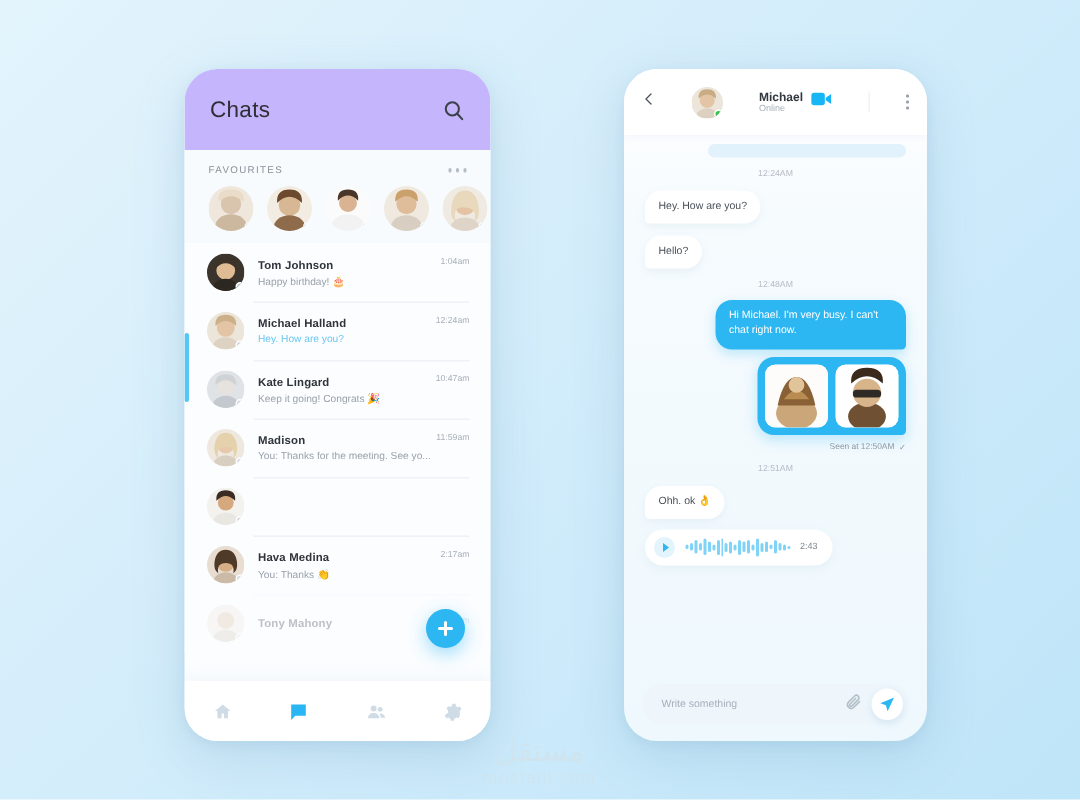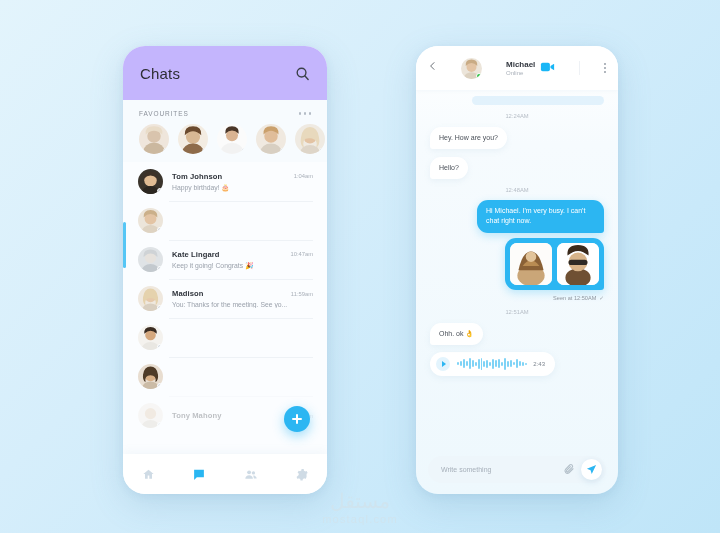--- a/index.html
+++ b/index.html
@@ -38,21 +38,21 @@
   .face{width:100%;height:100%;display:block;}
 
   .chat-list{position:relative;background:#fbfdff;}
   .list-indicator{position:absolute;left:0;top:60px;width:2.5px;height:46px;
     background:#56c6f5;border-radius:2px;}
   .chat-item{display:flex;align-items:center;padding:7px 14px 7px 15px;gap:9px;position:relative;}
   .chat-item + .chat-item:before{content:"";position:absolute;left:46px;right:14px;top:0;
     height:1px;background:#eef2f6;}
   .av.md{width:25px;height:25px;}
   .ci-body{flex:1;min-width:0;}
-  .ci-top{display:flex;justify-content:space-between;align-items:center;gap:6px;}
+  .ci-top{display:flex;justify-content:space-between;align-items:flex-start;gap:6px;}
   .ci-name{font-size:7.6px;color:#2f3views;color:#2f343c;font-weight:600;letter-spacing:.1px;white-space:nowrap;}
   .ci-time{font-size:5.8px;color:#a9b0b9;white-space:nowrap;}
   .ci-msg{font-size:6.8px;color:#9aa1ab;margin-top:3px;white-space:nowrap;
     overflow:hidden;text-overflow:ellipsis;}
   .chat-item.active .ci-msg{color:#6ec6f2;}
   .chat-item.faded{opacity:.30;}
   .emoji{font-size:7px;}
 
   .fab{position:absolute;right:17px;bottom:62px;width:26px;height:26px;border-radius:50%;
     background:#2cb6f2;box-shadow:0 4px 12px rgba(44,182,242,.45);
@@ -215,20 +215,27 @@
     <div class="chat-item active">
       <div class="av md">
         <svg class="face" viewBox="0 0 40 40">
             <rect width="40" height="40" fill="#ece5da"></rect>
             <circle cx="20" cy="17" r="9.5" fill="#e3c4a4"></circle>
             <path d="M9 15q11-11 22 0 1-12-11-12T9 15z" fill="#cbb08a"></path>
             <ellipse cx="20" cy="38" rx="14" ry="11" fill="#ded3c2"></ellipse>
           </svg>
         <span class="dot"></span>
         </div>
+      <div class="ci-body">
+        <div class="ci-top">
+          <span class="ci-name">Michael Halland</span>
+          <span class="ci-time">12:24am</span>
+        </div>
+        <div class="ci-msg">Hey. How are you?</div>
+      </div>
     </div>
 
     <div class="chat-item">
       <div class="av md">
         <svg class="face" viewBox="0 0 40 40">
             <rect width="40" height="40" fill="#dfe3e6"></rect>
             <circle cx="20" cy="17" r="9" fill="#e6e2dd"></circle>
             <path d="M9 16q11-11 22 0 1-12-11-12T9 16z" fill="#cfd3d6"></path>
             <ellipse cx="20" cy="38" rx="14" ry="11" fill="#c3c9ce"></ellipse>
           </svg>
@@ -277,20 +284,27 @@
     <div class="chat-item">
       <div class="av md">
         <svg class="face" viewBox="0 0 40 40">
             <rect width="40" height="40" fill="#e8ddd0"></rect>
             <circle cx="20" cy="18" r="9.5" fill="#d7ae85"></circle>
             <path d="M8 17q2-13 12-13t12 13q1 9-4 12 2-11-8-11t-8 11q-5-3-4-12z" fill="#4e3a26"></path>
             <ellipse cx="20" cy="38" rx="13" ry="10" fill="#cbbba6"></ellipse>
           </svg>
         <span class="dot"></span>
         </div>
+      <div class="ci-body">
+        <div class="ci-top">
+          <span class="ci-name">Hava Medina</span>
+          <span class="ci-time">2:17am</span>
+        </div>
+        <div class="ci-msg"><span>You: Thanks</span> <span class="emoji">👏</span></div>
+      </div>
     </div>
 
     <div class="chat-item faded">
       <div class="av md">
         <svg class="face" viewBox="0 0 40 40">
             <rect width="40" height="40" fill="#eee9e1"></rect>
             <circle cx="20" cy="17" r="9" fill="#ddc0a0"></circle>
             <ellipse cx="20" cy="38" rx="14" ry="11" fill="#d3cabb"></ellipse>
           </svg>
         <span class="dot"></span>

